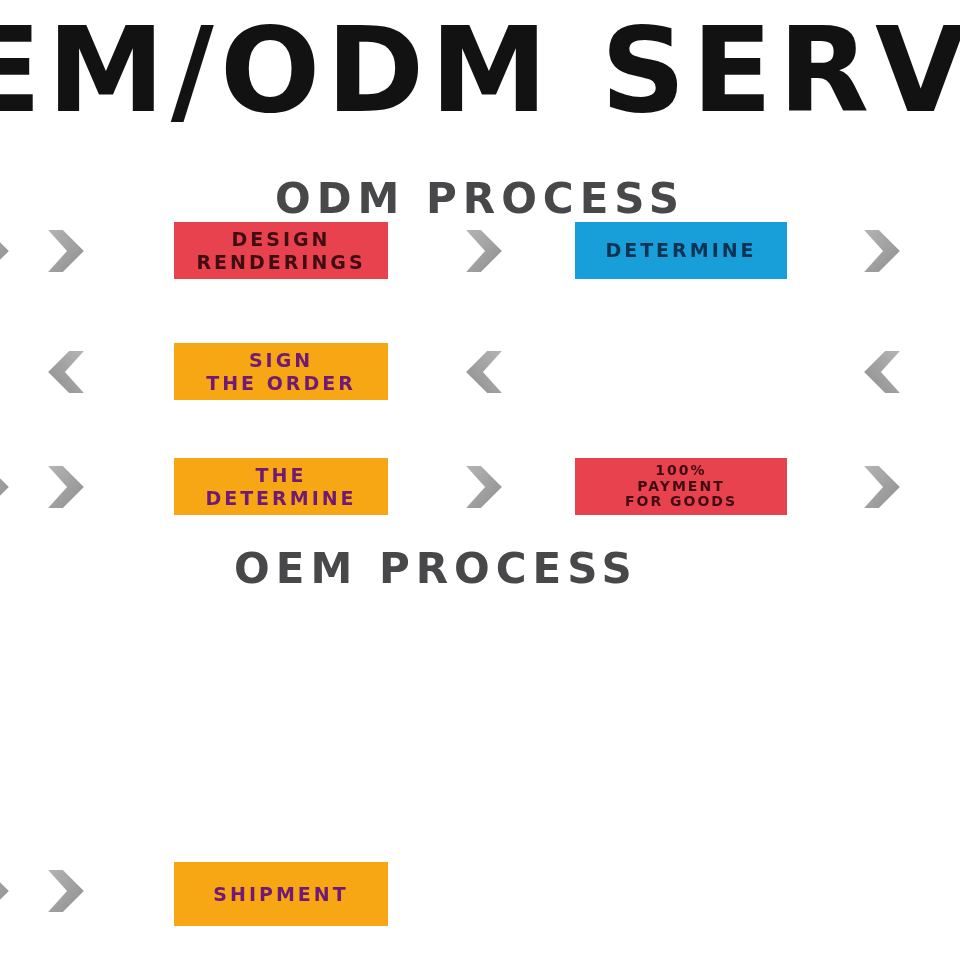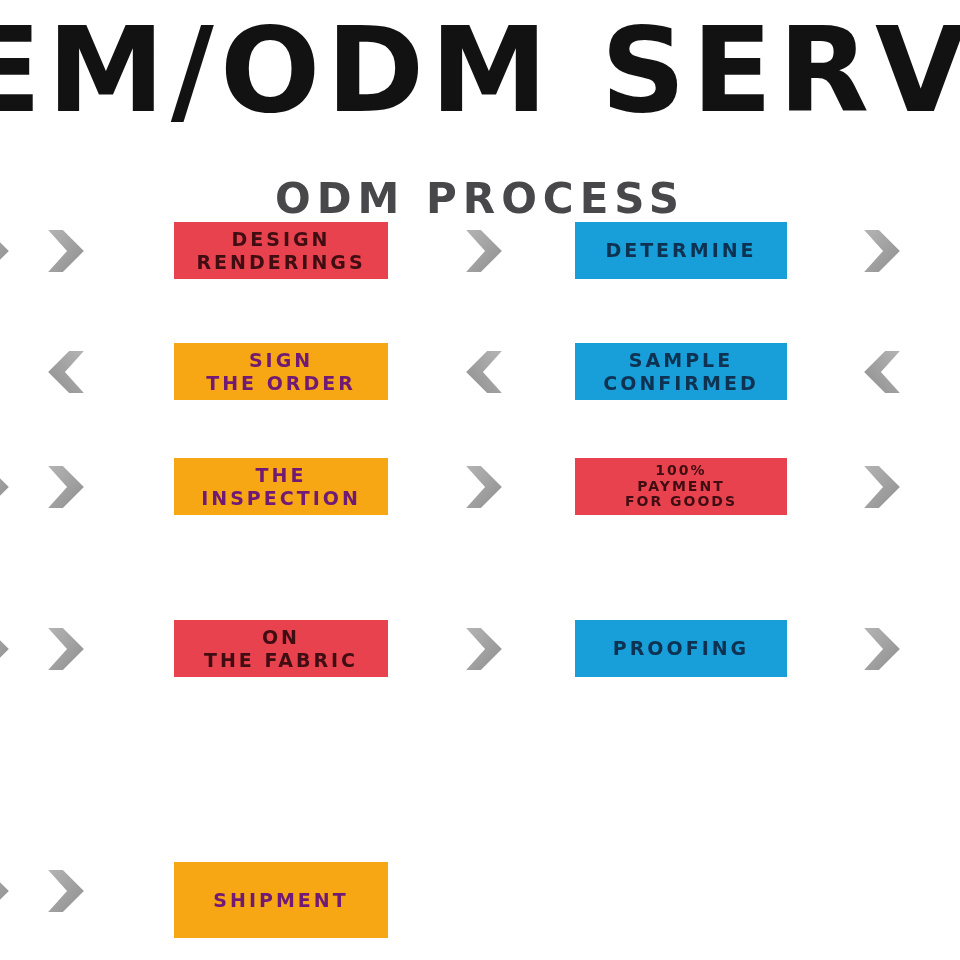--- a/index.html
+++ b/index.html
@@ -103,104 +103,72 @@
       </div>
     <div class="box orange col1">
       <span class="label">SIGN
 THE ORDER</span>
     </div>
     <div class="arrow pos-mid left-dir">
         <svg viewBox="0 0 34 40">
           <use href="#chev"></use>
         </svg>
       </div>
-    <div class="box blue col2">
-      <span class="label">SAMPLE
-CONFIRMED</span>
-    </div>
     <div class="arrow pos-right left-dir">
         <svg viewBox="0 0 34 40">
           <use href="#chev"></use>
         </svg>
       </div>
   </div>
 
   <div class="row" style="top:458px">
     <div class="arrow pos-edge">
         <svg viewBox="0 0 34 40">
           <use href="#chev"></use>
         </svg>
       </div>
     <div class="arrow pos-left">
         <svg viewBox="0 0 34 40">
           <use href="#chev"></use>
         </svg>
       </div>
     <div class="box orange col1">
       <span class="label">THE
-INSPECTION</span>
+DETERMINE</span>
     </div>
     <div class="arrow pos-mid">
         <svg viewBox="0 0 34 40">
           <use href="#chev"></use>
         </svg>
       </div>
     <div class="box red col2">
       <span class="label small">100%
 PAYMENT
 FOR GOODS</span>
     </div>
     <div class="arrow pos-right">
         <svg viewBox="0 0 34 40">
           <use href="#chev"></use>
         </svg>
       </div>
   </div>
 
+  <div class="section-heading heading-oem">OEM PROCESS</div>
 
-  <div class="row" style="top:620px">
-    <div class="arrow pos-edge">
-        <svg viewBox="0 0 34 40">
-          <use href="#chev"></use>
-        </svg>
-      </div>
-    <div class="arrow pos-left">
-        <svg viewBox="0 0 34 40">
-          <use href="#chev"></use>
-        </svg>
-      </div>
-    <div class="box red col1">
-      <span class="label">ON
-THE FABRIC</span>
-    </div>
-    <div class="arrow pos-mid">
-        <svg viewBox="0 0 34 40">
-          <use href="#chev"></use>
-        </svg>
-      </div>
-    <div class="box blue col2">
-      <span class="label">PROOFING</span>
-    </div>
-    <div class="arrow pos-right">
-        <svg viewBox="0 0 34 40">
-          <use href="#chev"></use>
-        </svg>
-      </div>
-  </div>
 
 
   <div class="row" style="top:862px">
     <div class="arrow pos-edge">
         <svg viewBox="0 0 34 40">
           <use href="#chev"></use>
         </svg>
       </div>
     <div class="arrow pos-left">
         <svg viewBox="0 0 34 40">
           <use href="#chev"></use>
         </svg>
       </div>
-    <div class="box orange col1" style="height:76px">
+    <div class="box orange col1" style="height:64px">
       <span class="label">SHIPMENT</span>
     </div>
   </div>
 
 </div>
 
 </body></html>

